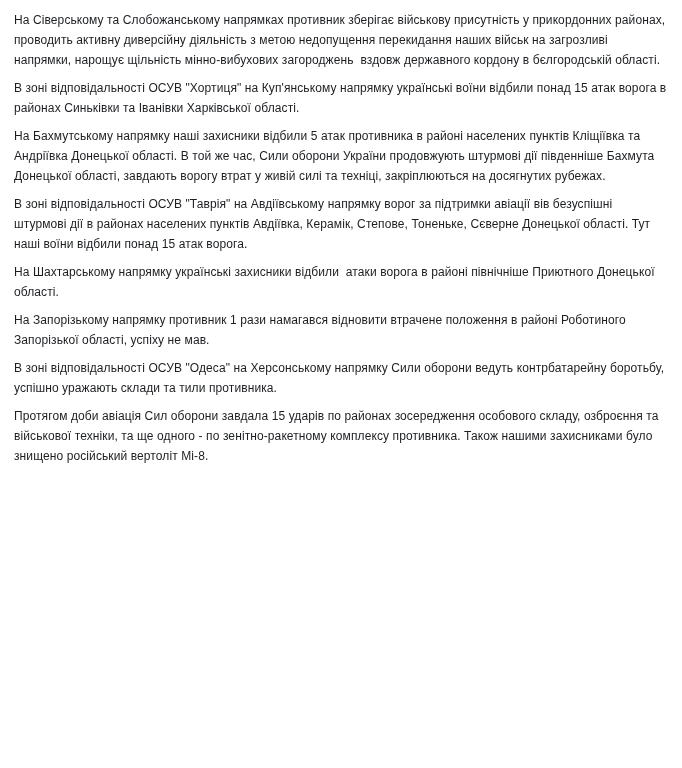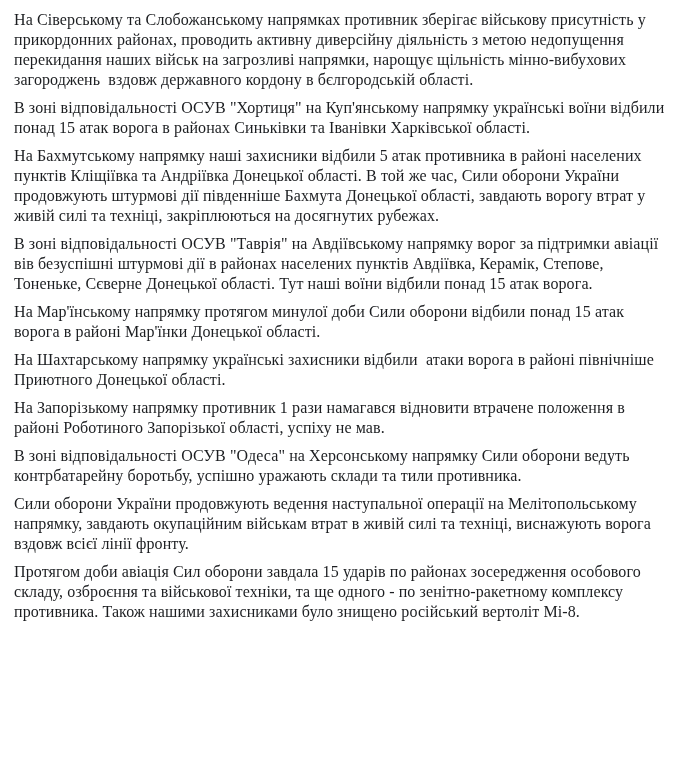--- a/index.html
+++ b/index.html
@@ -11,40 +11,37 @@
     width: 682px;
     height: 768px;
     overflow: hidden;
     font-family: "Liberation Sans", "DejaVu Sans", sans-serif;
   }
   .post-body {
     box-sizing: border-box;
     width: 681px;
     padding: 10px 14px 0 14px;
     color: #1c1e21;
-    font-size: 16px;
+    font-size: 12px;
     line-height: 20px;
     letter-spacing: 0.1px;
-    font-family: Liberation Serif, serif;
   }
   .post-paragraph {
     margin: 0 0 8px 0;
     white-space: pre-wrap;
     word-wrap: break-word;
   }
 </style>
 </head>
 <body>
 
 <div class="post-body">
   <div id="post-paragraphs">
       <p class="post-paragraph">На Сіверському та Слобожанському напрямках противник зберігає військову присутність у прикордонних районах, проводить активну диверсійну діяльність з метою недопущення перекидання наших військ на загрозливі напрямки, нарощує щільність мінно-вибухових загороджень  вздовж державного кордону в бєлгородській області.</p>
       <p class="post-paragraph">В зоні відповідальності ОСУВ "Хортиця" на Куп'янському напрямку українські воїни відбили понад 15 атак ворога в районах Синьківки та Іванівки Харківської області.</p>
       <p class="post-paragraph">На Бахмутському напрямку наші захисники відбили 5 атак противника в районі населених пунктів Кліщіївка та Андріївка Донецької області. В той же час, Сили оборони України продовжують штурмові дії південніше Бахмута Донецької області, завдають ворогу втрат у живій силі та техніці, закріплюються на досягнутих рубежах.</p>
       <p class="post-paragraph">В зоні відповідальності ОСУВ "Таврія" на Авдіївському напрямку ворог за підтримки авіації вів безуспішні штурмові дії в районах населених пунктів Авдіївка, Керамік, Степове, Тоненьке, Сєверне Донецької області. Тут наші воїни відбили понад 15 атак ворога.</p>
-      <p class="post-paragraph">На Мар'їнському напрямку протягом минулої доби Сили оборони відбили понад 15 атак ворога в районі Мар'їнки Донецької області.</p>
       <p class="post-paragraph">На Шахтарському напрямку українські захисники відбили  атаки ворога в районі північніше Приютного Донецької області.</p>
       <p class="post-paragraph">На Запорізькому напрямку противник 1 рази намагався відновити втрачене положення в районі Роботиного Запорізької області, успіху не мав.</p>
       <p class="post-paragraph">В зоні відповідальності ОСУВ "Одеса" на Херсонському напрямку Сили оборони ведуть контрбатарейну боротьбу, успішно уражають склади та тили противника.</p>
-      <p class="post-paragraph">Сили оборони України продовжують ведення наступальної операції на Мелітопольському напрямку, завдають окупаційним військам втрат в живій силі та техніці, виснажують ворога вздовж всієї лінії фронту.</p>
       <p class="post-paragraph">Протягом доби авіація Сил оборони завдала 15 ударів по районах зосередження особового складу, озброєння та військової техніки, та ще одного - по зенітно-ракетному комплексу противника. Також нашими захисниками було знищено російський вертоліт Мі-8.</p>
     </div>
 </div>
 
 </body></html>

